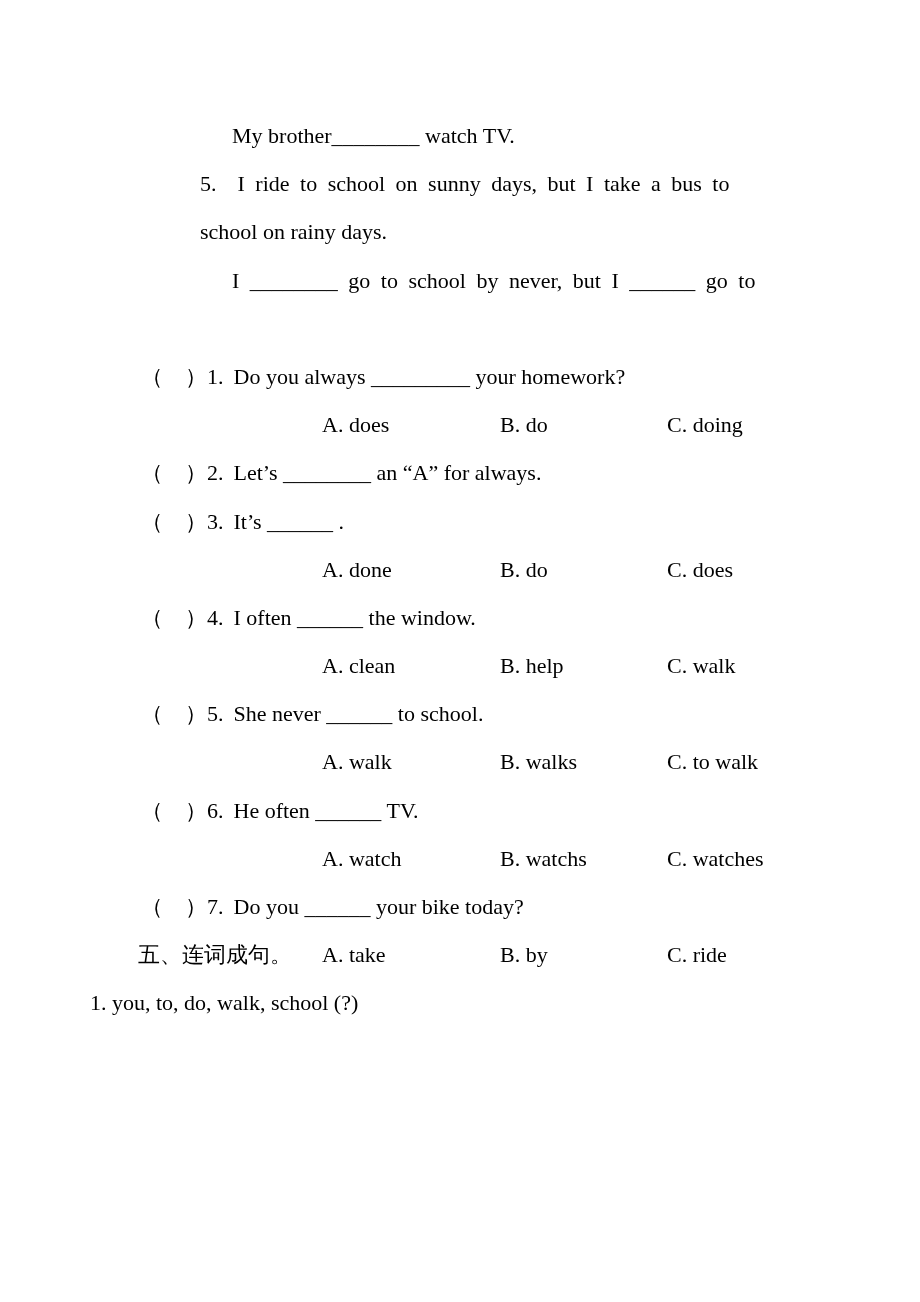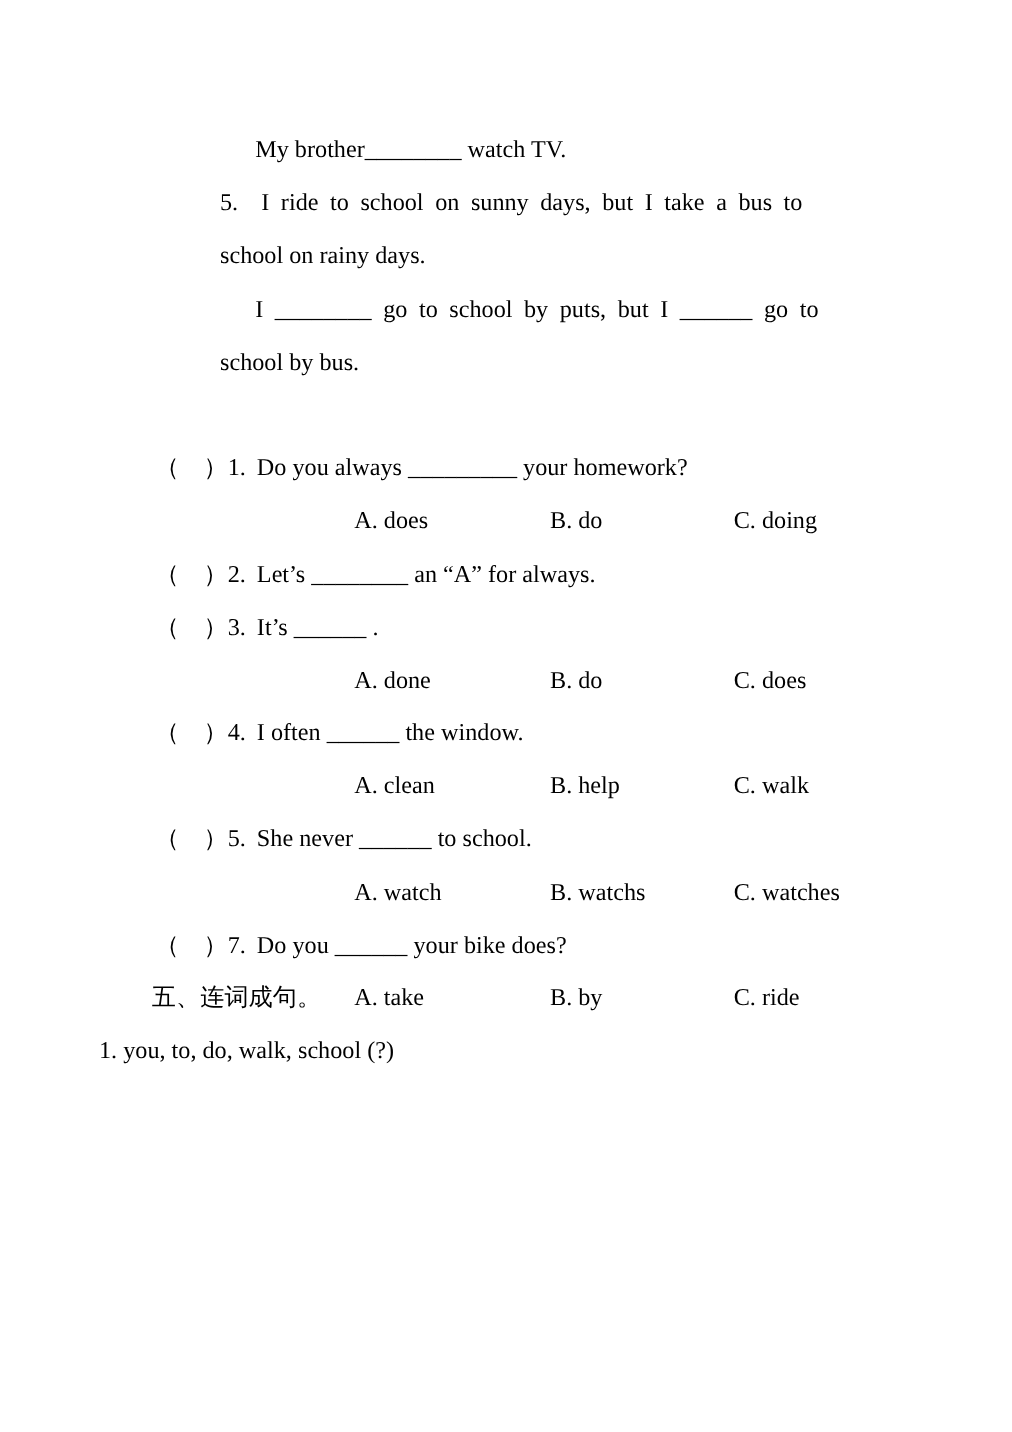--- a/index.html
+++ b/index.html
@@ -30,22 +30,21 @@
   .optB { display: inline-block; width: 167px; }
 </style>
 </head>
 <body>
 
 <div class="page">
 
   <div class="line ind-inner">My brother________ watch TV.</div>
   <div class="line ind-num stretch">5.  I ride to school on sunny days, but I take a bus to</div>
   <div class="line ind-num">school on rainy days.</div>
-  <div class="line ind-inner stretch">I ________ go to school by puts, but I ______ go to</div>
-  <div class="line ind-num">school by bus.</div>
+  <div class="line ind-inner stretch">I ________ go to school by never, but I ______ go to</div>
 
 
   <div class="line ind-q">
     <span class="qprefix">（　）1.</span><span>Do you always _________ your homework?</span>
   </div>
   <div class="line ind-opt">
     <span class="optA">A. does</span><span class="optB">B. do</span><span class="optC">C. doing</span>
   </div>
 
   <div class="line ind-q">
@@ -62,27 +61,33 @@
   <div class="line ind-q">
     <span class="qprefix">（　）4.</span><span>I often ______ the window.</span>
   </div>
   <div class="line ind-opt">
     <span class="optA">A. clean</span><span class="optB">B. help</span><span class="optC">C. walk</span>
   </div>
 
   <div class="line ind-q">
     <span class="qprefix">（　）5.</span><span>She never ______ to school.</span>
   </div>
+  <div class="line ind-opt">
+    <span class="optA">A. walk</span><span class="optB">B. walks</span><span class="optC">C. to walk</span>
+  </div>
 
+  <div class="line ind-q">
+    <span class="qprefix">（　）6.</span><span>He often ______ TV.</span>
+  </div>
   <div class="line ind-opt">
     <span class="optA">A. watch</span><span class="optB">B. watchs</span><span class="optC">C. watches</span>
   </div>
 
   <div class="line ind-q">
-    <span class="qprefix">（　）7.</span><span>Do you ______ your bike does?</span>
+    <span class="qprefix">（　）7.</span><span>Do you ______ your bike today?</span>
   </div>
   <div class="line ind-opt">
     <span class="optA">A. take</span><span class="optB">B. by</span><span class="optC">C. ride</span>
   </div>
 
   <div class="line ind-heading">五、连词成句。</div>
   <div class="line ind-s5item">1. you, to, do, walk, school (?)</div>
 
 </div>
 

